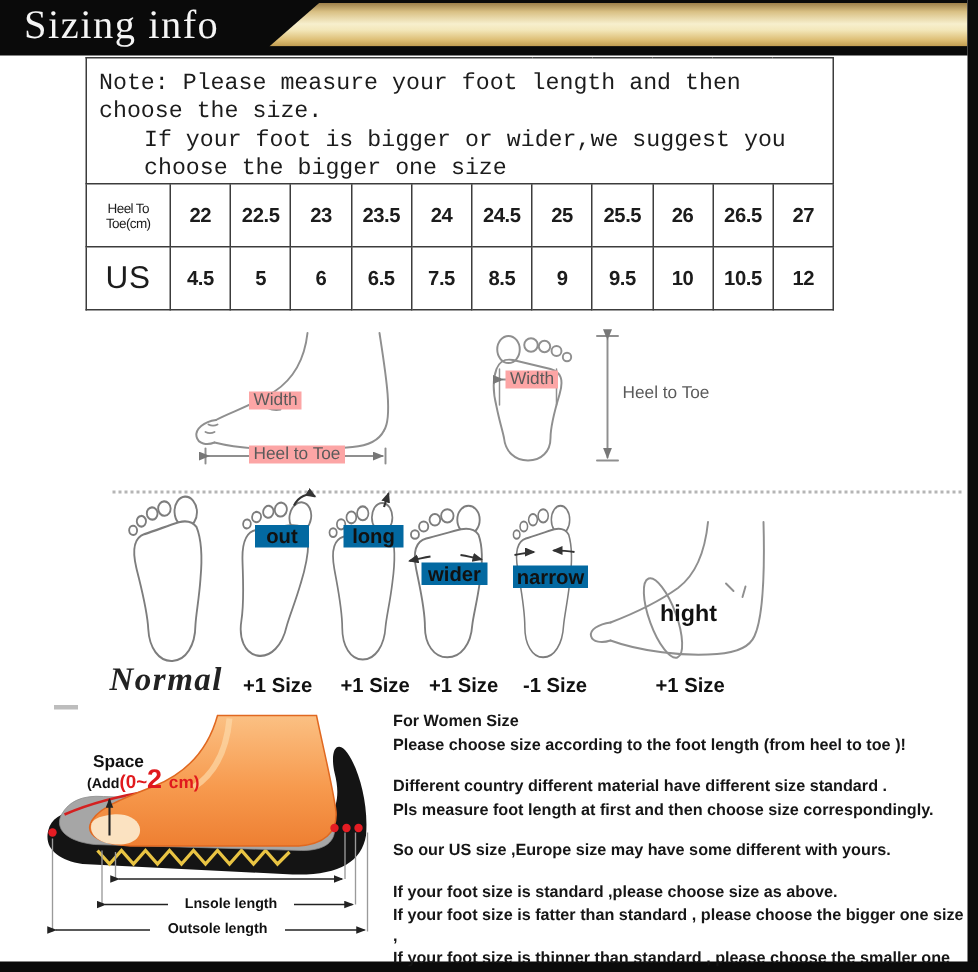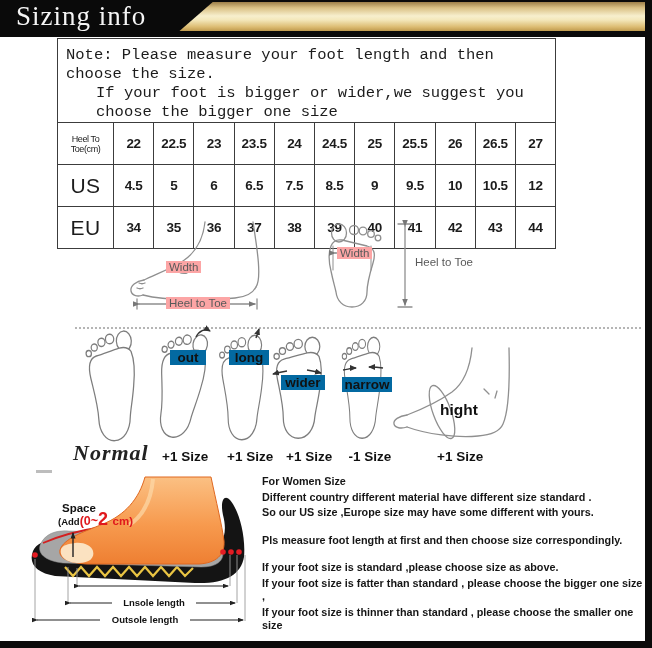--- a/index.html
+++ b/index.html
@@ -104,34 +104,20 @@
       <td class="val">6</td>
       <td class="val">6.5</td>
       <td class="val">7.5</td>
       <td class="val">8.5</td>
       <td class="val">9</td>
       <td class="val">9.5</td>
       <td class="val">10</td>
       <td class="val">10.5</td>
       <td class="val">12</td>
     </tr>
-    <tr>
-      <td class="rowlabel-big">EU</td>
-      <td class="val">34</td>
-      <td class="val">35</td>
-      <td class="val">36</td>
-      <td class="val">37</td>
-      <td class="val">38</td>
-      <td class="val">39</td>
-      <td class="val">40</td>
-      <td class="val">41</td>
-      <td class="val">42</td>
-      <td class="val">43</td>
-      <td class="val">44</td>
-    </tr>
   </tbody>
     </table>
 
   <svg class="abs" style="left:95px;top:220px" width="370" height="100" viewBox="0 0 370 100">
     <defs>
       <marker id="ahg" markerWidth="9" markerHeight="8" refX="6.5" refY="3" orient="auto" markerUnits="userSpaceOnUse">
         <path d="M0,0 L7.5,3 L0,6 Z" fill="#777"></path>
       </marker>
     </defs>
 
@@ -284,21 +270,22 @@
   <div class="abs space-row" style="left:58px;top:513px">
     <span class="space-add">(Add</span><span class="space-red">(0~</span><span class="space-num">2</span>&nbsp;<span class="space-unit">cm)</span>
   </div>
 
   <div class="abs shoe-label" style="left:115px;top:598px;width:72px">Foot length</div>
   <div class="abs shoe-label" style="left:112px;top:598px;width:80px">Lnsole length</div>
   <div class="abs shoe-label" style="left:100px;top:615px;width:86px">Outsole length</div>
 
   <div class="abs info">
     <div class="gap-s">For Women Size</div>
+    <div class="gap-m">Please choose size according to the foot length (from heel to toe )!</div>
     <div class="gap-s">Different country different material have different size standard .</div>
+    <div class="gap-m">Pls measure foot length at first and then choose size correspondingly.</div>
     <div class="gap-m">So our US size ,Europe size may have some different with yours.</div>
-    <div class="gap-m">Pls measure foot length at first and then choose size correspondingly.</div>
     <div class="gap-s">If your foot size is standard ,please choose size as above.</div>
     <div class="gap-s">If your foot size is fatter than standard , please choose the bigger one size ,</div>
     <div>If your foot size is thinner than standard , please choose the smaller one size</div>
   </div>
 
 </div>
 
 </body></html>

